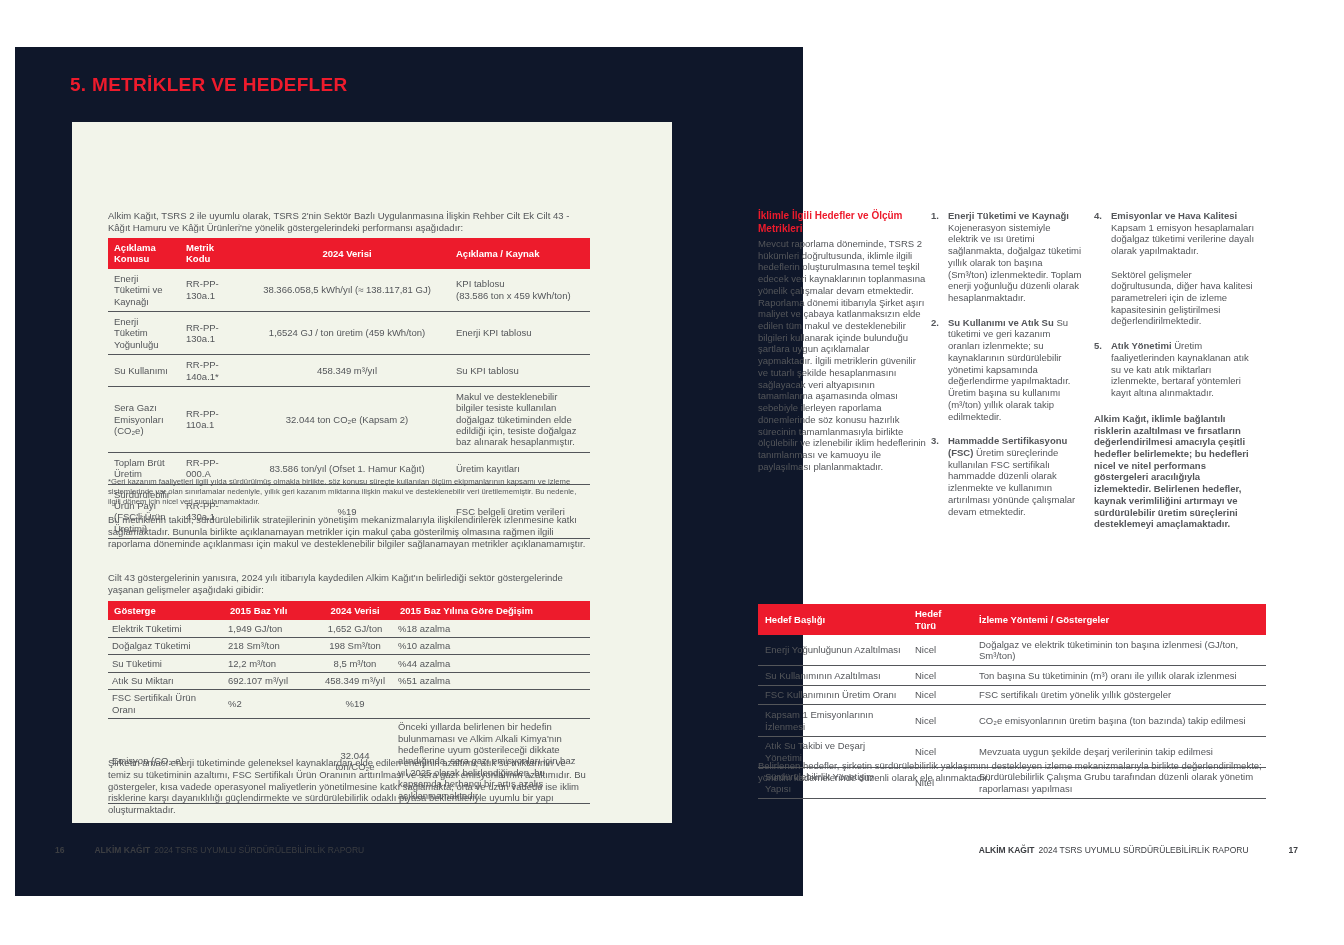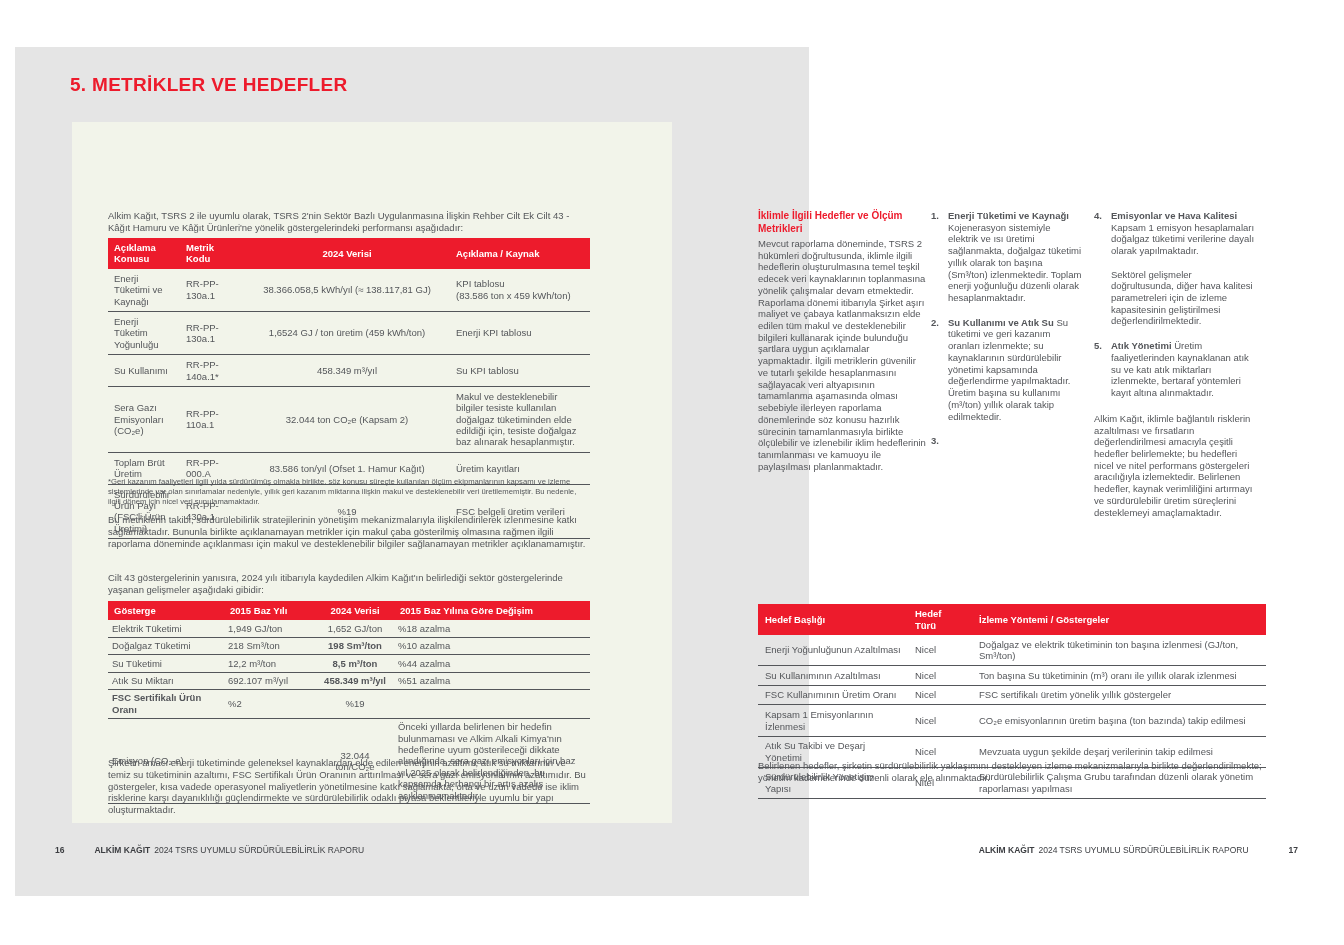--- a/index.html
+++ b/index.html
@@ -2,44 +2,44 @@
 <html><head>
 <meta charset="utf-8">
 <style>
   html,body{margin:0;padding:0;}
   body{
     width:1344px;height:945px;background:#ffffff;position:relative;
     font-family:"Liberation Sans",sans-serif;color:#54565a;
     -webkit-font-smoothing:antialiased;
   }
   
-  .left-page{position:absolute;left:15px;top:47px;width:788px;height:849px;background:#e5e5e5;padding-left:6px;}
+  .left-page{position:absolute;left:15px;top:47px;width:788px;height:849px;background:#0f172a;}
   .page-title{position:absolute;left:55px;top:27px;font-size:19px;font-weight:bold;color:#ed1b2c;letter-spacing:.3px;}
   .panel{position:absolute;left:57px;top:75px;width:600px;height:701px;background:#f2f4ea;}
   .blk{position:absolute;left:36px;width:482px;}
   .txt{font-size:9.5px;line-height:1.24;}
   .footnote{font-size:7.7px;line-height:1.3;color:#55575b;}
   .pre{white-space:pre-line;margin-left:13px;}
 
   table{border-collapse:collapse;table-layout:fixed;}
   .t1,.t2{width:482px;font-size:9.5px;line-height:1.2;}
   .t1 th,.t2 th,.t3 th{background:#ed1b2c;color:#ffffff;text-align:left;font-weight:bold;padding:4px 6px;vertical-align:middle;}
   .t1 td{border-bottom:1px solid #54565a;padding:4px 6px;vertical-align:middle;}
   .t2 td{border-bottom:1px solid #54565a;padding:2.5px 4px;vertical-align:middle;}
   .t1 .c,.t2 .c{text-align:center;}
-  .b{font-weight:bold;}
+  .b{font-weight:normal;}
 
   
   .col{position:absolute;top:210px;font-size:9.5px;line-height:1.235;}
   .red-head{color:#ed1b2c;font-weight:bold;font-size:10px;line-height:1.25;margin:0 0 3px 0;}
   .item{display:flex;margin-bottom:13px;}
   .item-num{width:17px;flex:none;font-weight:bold;}
   .item-title{font-weight:bold;}
   .item-body{white-space:pre-line;}
-  .closing{margin-top:14px;}
+  .closing{margin-top:14px;font-weight:bold;}
 
   .t3{width:508px;font-size:9.5px;line-height:1.22;}
   .t3 th{padding:4px 7px;}
   .t3 td{border-bottom:1px solid #54565a;padding:3.5px 7px;vertical-align:middle;}
 
   
   .footer{position:absolute;top:845px;font-size:8.5px;color:#3c3e42;display:flex;align-items:baseline;}
   .footer .pagenum{font-weight:bold;}
   .footer .brand{font-weight:bold;margin-right:4px;}
   .footer-left{left:55px;}
@@ -193,20 +193,24 @@
   </div>
   <div class="item">
     <span class="item-num">2.</span>
     <span>
       <span class="item-title">Su Kullanımı ve Atık Su</span>
       <span class="item-body">Su tüketimi ve geri kazanım oranları izlenmekte; su kaynaklarının sürdürülebilir yönetimi kapsamında değerlendirme yapılmaktadır. Üretim başına su kullanımı (m³/ton) yıllık olarak takip edilmektedir.</span>
     </span>
   </div>
   <div class="item">
     <span class="item-num">3.</span>
+    <span>
+      <span class="item-title">Hammadde Sertifikasyonu (FSC)</span>
+      <span class="item-body">Üretim süreçlerinde kullanılan FSC sertifikalı hammadde düzenli olarak izlenmekte ve kullanımın artırılması yönünde çalışmalar devam etmektedir.</span>
+    </span>
   </div>
 </div>
 
 <div class="col" style="left:1094px;width:162px">
   <div class="item">
     <span class="item-num">4.</span>
     <span>
       <span class="item-title">Emisyonlar ve Hava Kalitesi</span>
       <span class="item-body">Kapsam 1 emisyon hesaplamaları doğalgaz tüketimi verilerine dayalı olarak yapılmaktadır.
 

